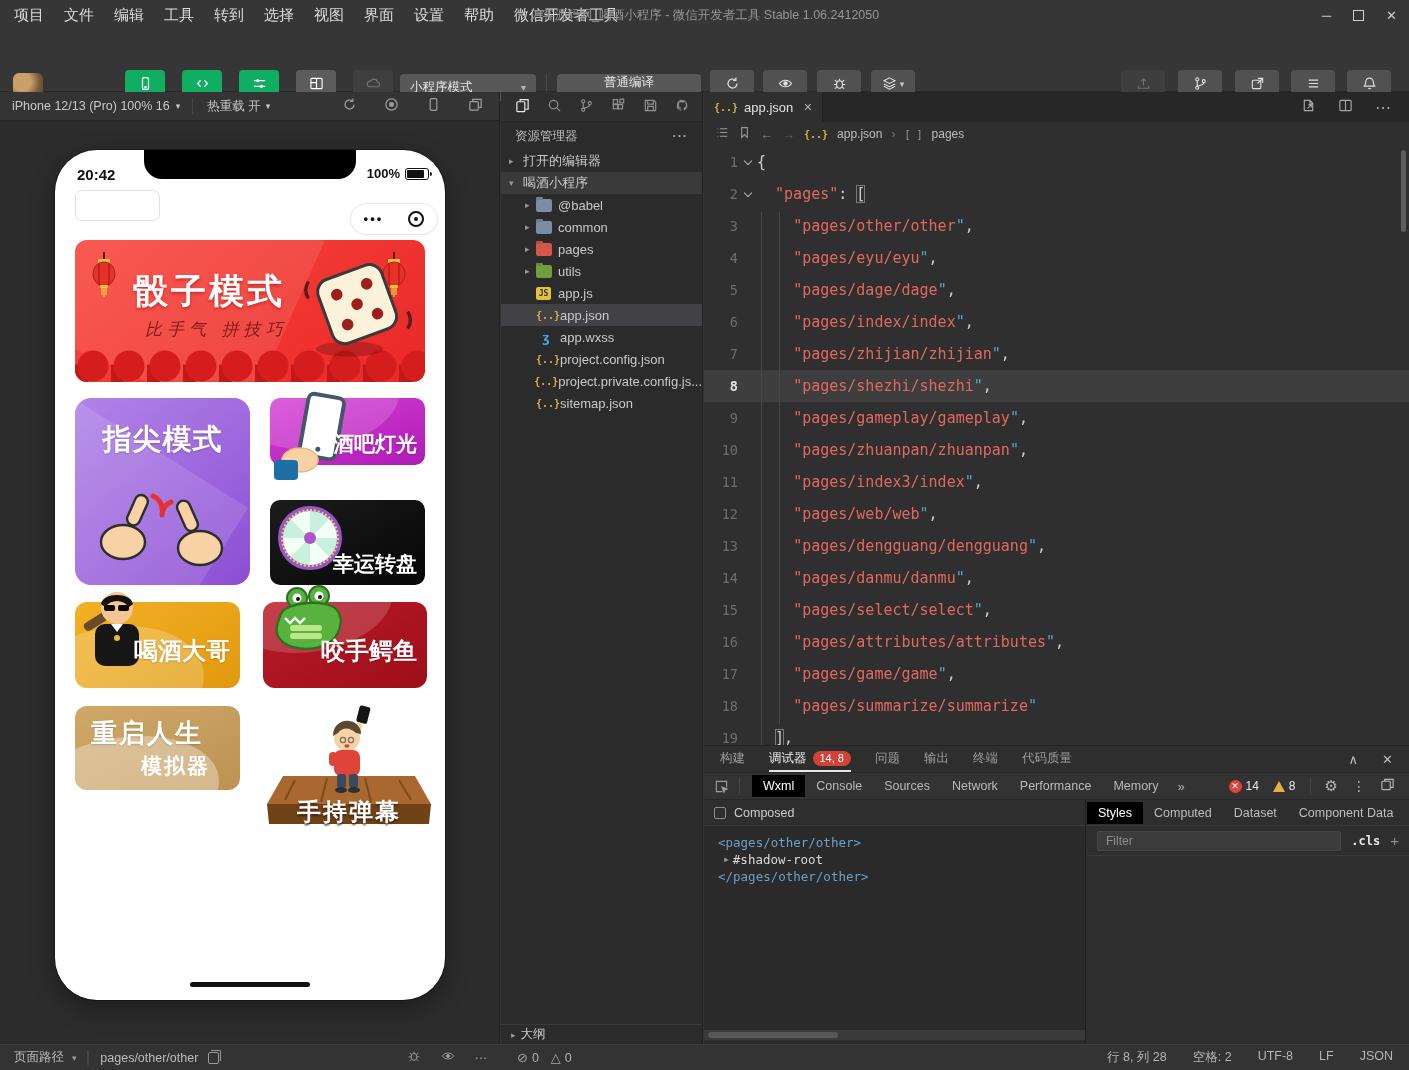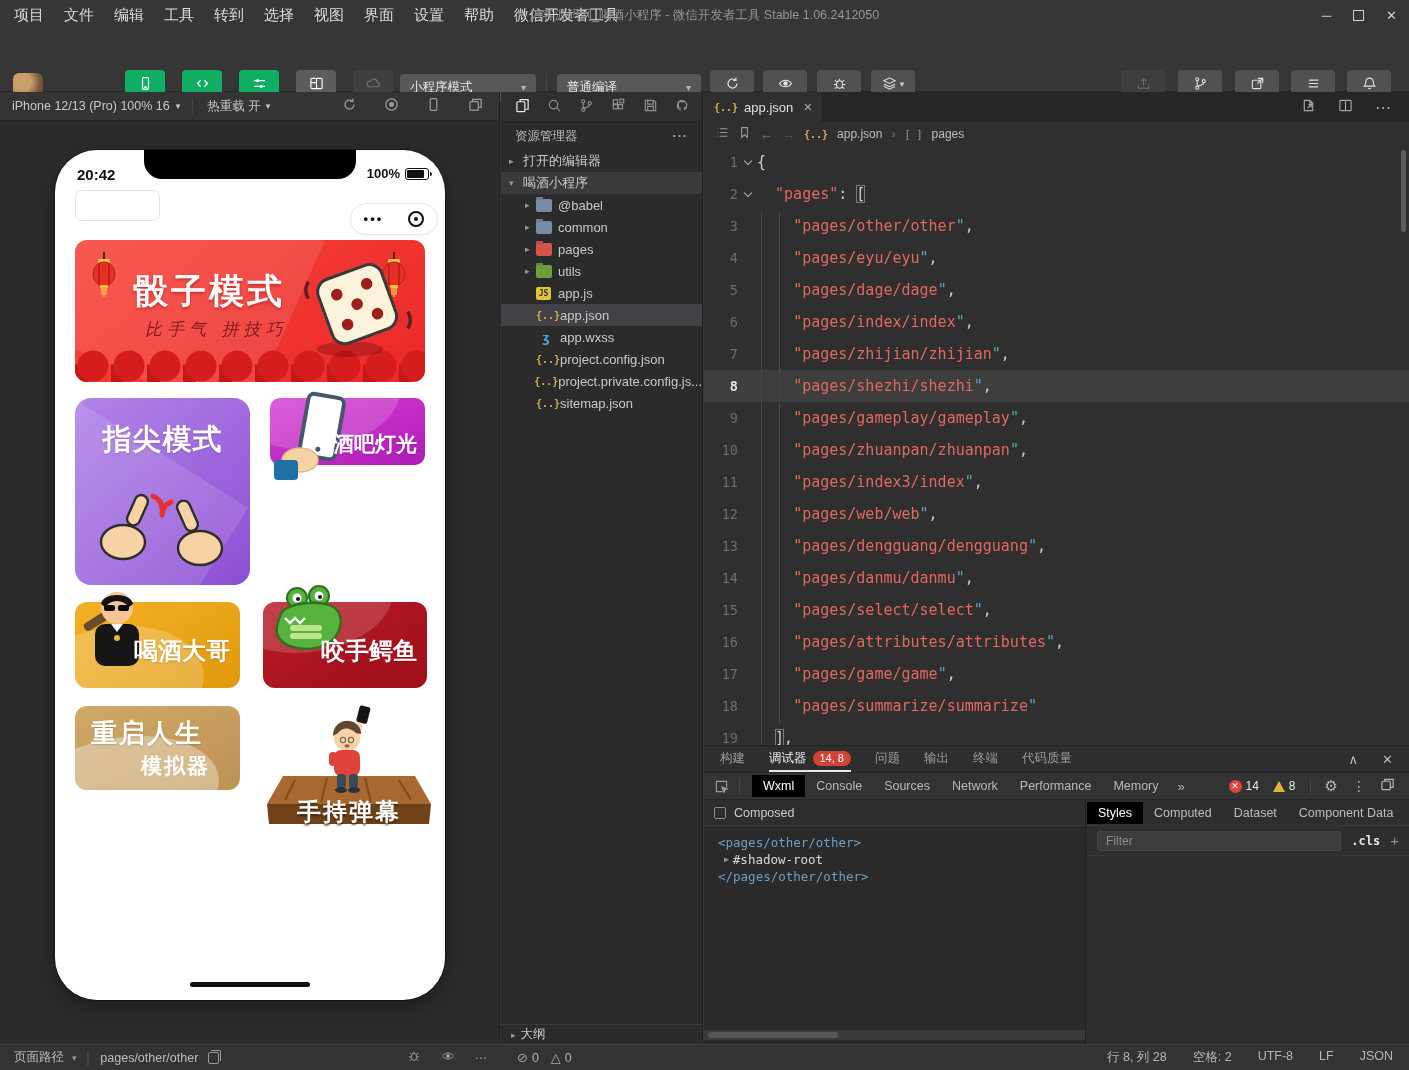--- a/index.html
+++ b/index.html
@@ -26,21 +26,21 @@
   .vbtn .ic svg{width:15px;height:15px;}
   .vbtn.active .ic{background:#0fae62;}
   .vbtn.normal .ic{background:#5c5c5c;}
   .vbtn.disabled .ic{background:#3f3f3f;color:#757575;}
   .vbtn .lb{font-size:11.5px;color:#d2d2d2;margin-top:3px;white-space:nowrap;}
   .vbtn.disabled .lb{color:#6e6e6e;}
   .select{position:absolute;top:44px;height:27px;background:#585858;border-radius:4px;display:flex;align-items:center;
     padding:0 10px;font-size:12.5px;color:#e8e8e8;cursor:default;}
   .select .caret{margin-left:auto;color:#b5b5b5;font-size:10px;}
   .modesel{left:400px;width:136px;}
-  .compilesel{left:557px;width:144px;}
+  .compilesel{left:557px;width:144px;flex-direction:column;}
   .tb-sep{position:absolute;left:546px;top:44px;width:1px;height:27px;background:#474747;}
   .actions{position:absolute;left:710px;top:40px;display:flex;gap:9px;}
   .abtn{display:flex;flex-direction:column;align-items:center;cursor:default;}
   .abtn .ic{min-width:44px;height:27px;border-radius:4px;background:#515151;color:#e0e0e0;display:flex;align-items:center;justify-content:center;gap:3px;padding:0 8px;}
   .abtn .ic svg{width:15px;height:15px;}
   .abtn .lb{font-size:11.5px;color:#d2d2d2;margin-top:3px;white-space:nowrap;}
   .abtn.disabled .ic{background:#3e3e3e;color:#6e6e6e;}
   .abtn.disabled .lb{color:#6e6e6e;}
   .rightactions{position:absolute;right:18px;top:40px;display:flex;gap:12px;}
   .caret-s{font-size:9px;color:#c8c8c8;}
@@ -509,20 +509,25 @@
           <g transform="rotate(10 40 50)">
             <rect x="30" y="8" width="36" height="62" rx="6" fill="#fff" stroke="#44586a" stroke-width="4"></rect>
             <circle cx="48" cy="62" r="2.5" fill="#44586a"></circle>
           </g>
           <ellipse cx="28" cy="74" rx="18" ry="12" fill="#f7d2a4" stroke="#e8b888" stroke-width="1.5"></ellipse>
           <rect x="2" y="74" width="24" height="20" rx="4" fill="#1d6fa5"></rect>
         </svg>
         <div class="tl">酒吧灯光</div>
       </div>
 
+      <div class="tile t-zhuanpan">
+        <div class="bgc"></div>
+        <div class="wheel"></div>
+        <div class="tl">幸运转盘</div>
+      </div>
 
       <div class="tile t-dage">
         <div class="bgc"></div>
         <svg class="dage-man" width="78" height="96" viewBox="0 0 78 96">
           <rect x="4" y="30" width="46" height="9" rx="4" transform="rotate(-32 27 34)" fill="#6b4a2a"></rect>
           <circle cx="40" cy="26" r="16" fill="#f3c693"></circle>
           <path d="M24 22c2-12 30-12 32 0l-4 3c-6-8-18-8-24 0z" fill="#121212"></path>
           <rect x="27" y="23" width="11" height="6" rx="2" fill="#0a0a0a"></rect>
           <rect x="41" y="23" width="11" height="6" rx="2" fill="#0a0a0a"></rect>
           <rect x="18" y="42" width="44" height="42" rx="10" fill="#161616"></rect>

